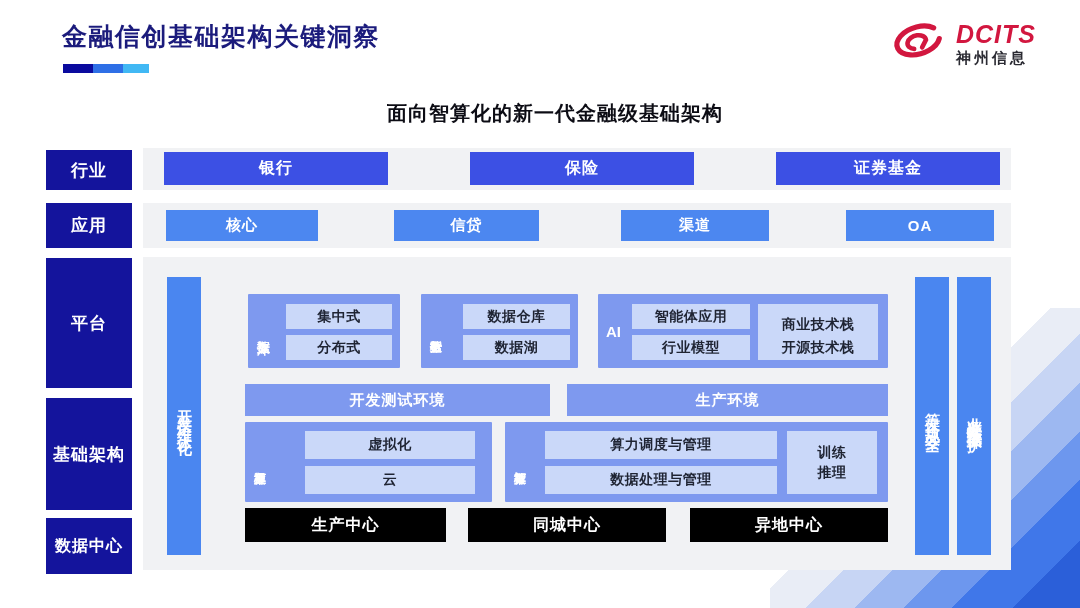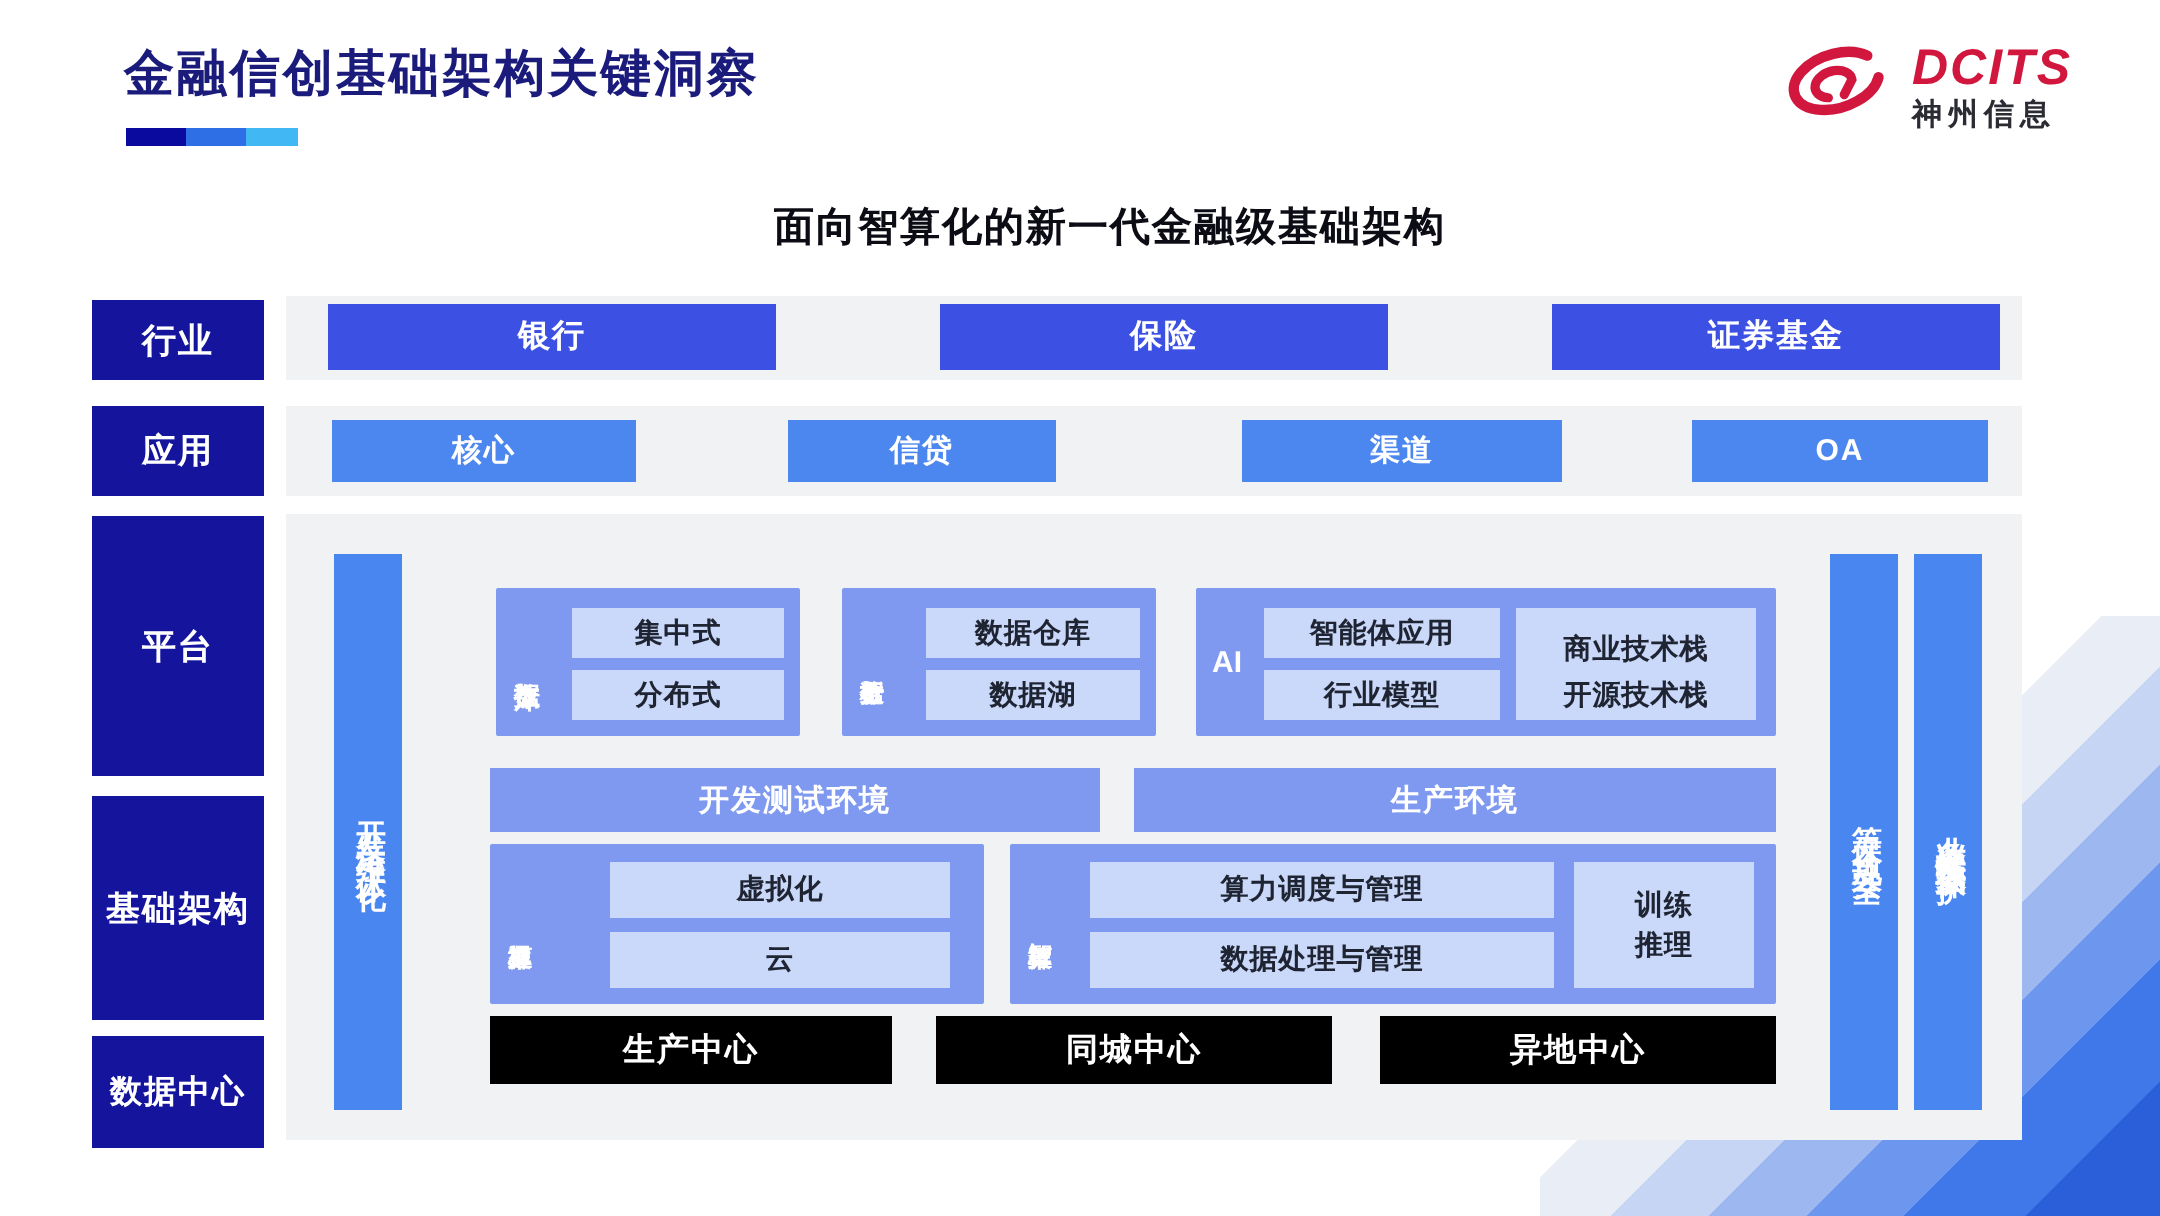--- a/index.html
+++ b/index.html
@@ -102,22 +102,22 @@
   <div class="rail rail-application">应用</div>
   <div class="rail rail-platform">平台</div>
   <div class="rail rail-infra">基础架构</div>
   <div class="rail rail-dc">数据中心</div>
 
   <div class="blue-box industry-box" style="left:164px;width:224px;">银行</div>
   <div class="blue-box industry-box" style="left:470px;width:224px;">保险</div>
   <div class="blue-box industry-box" style="left:776px;width:224px;">证券基金</div>
 
   <div class="blue-box app-box" style="left:166px;width:152px;">核心</div>
-  <div class="blue-box app-box" style="left:394px;width:134px;">信贷</div>
-  <div class="blue-box app-box" style="left:621px;width:160px;">渠道</div>
+  <div class="blue-box app-box" style="left:394px;width:145px;">信贷</div>
+  <div class="blue-box app-box" style="left:621px;width:148px;">渠道</div>
   <div class="blue-box app-box" style="left:846px;width:148px;">OA</div>
 
   <div class="vbar" style="left:167px;">开发运维一体化</div>
   <div class="vbar" style="left:915px;">等保合规安全</div>
   <div class="vbar" style="left:957px;letter-spacing:2px;">业务连续性及数据保护</div>
 
   <div class="group" style="left:248px;top:294px;width:152px;height:74px;">
     <div class="group-vlabel" style="letter-spacing:0;">数据库</div>
     <div class="chip" style="left:38px;top:10px;width:106px;height:25px;">集中式</div>
     <div class="chip" style="left:38px;top:41px;width:106px;height:25px;">分布式</div>

